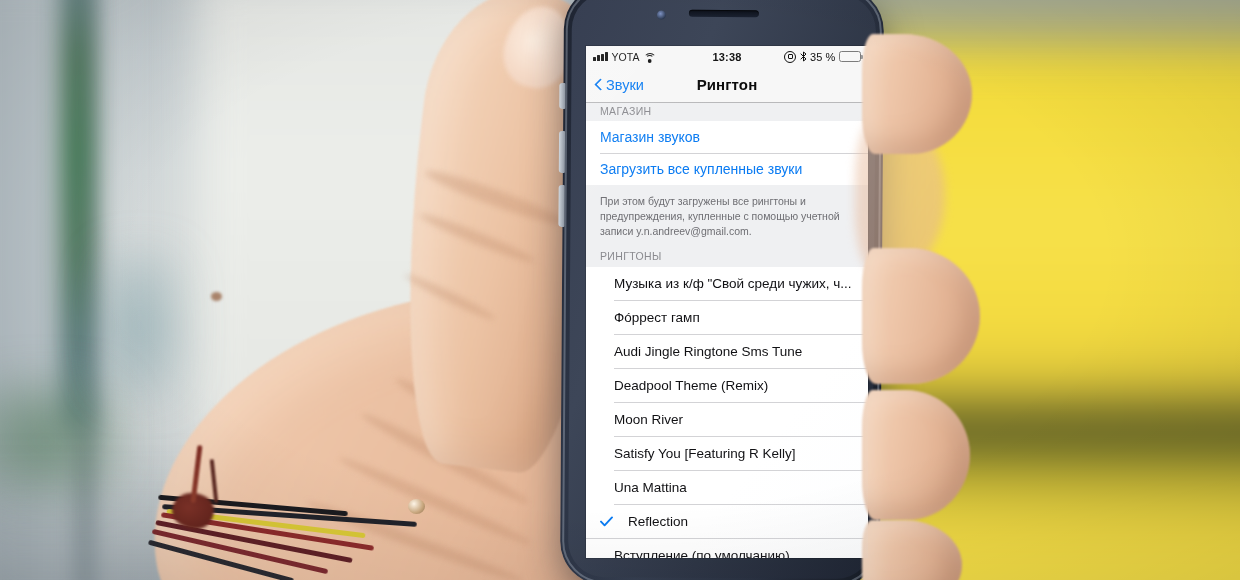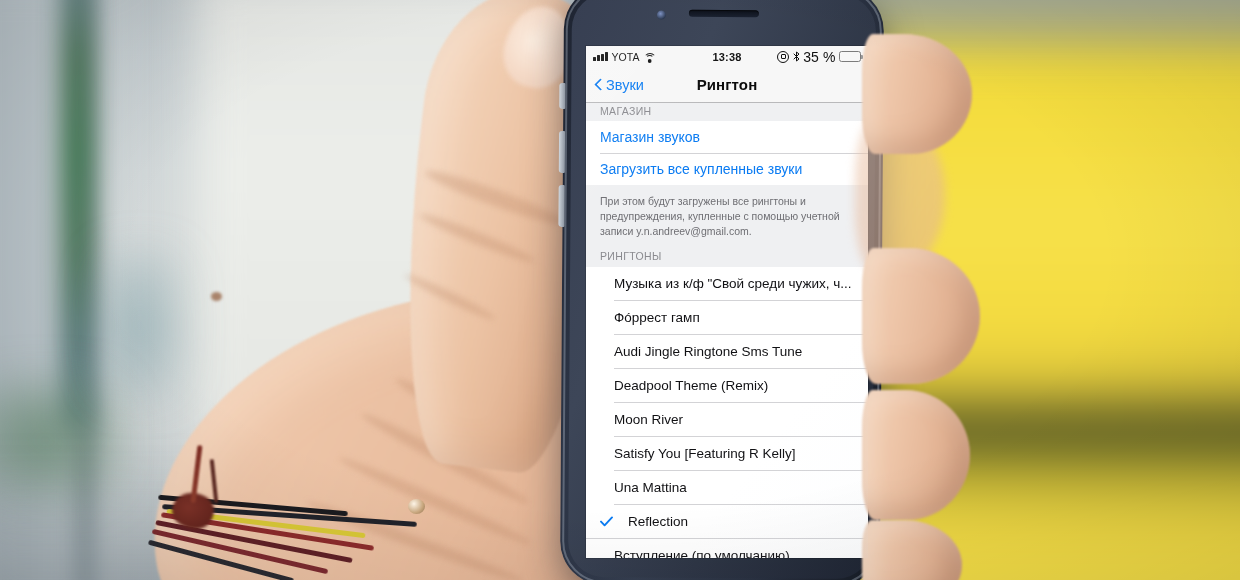--- a/index.html
+++ b/index.html
@@ -387,21 +387,21 @@
   .lock-rot::after {
     content: "";
     position: absolute;
     left: 2.6px; top: 2.6px;
     width: 3.2px; height: 3.2px;
     border: 1.2px solid #111;
     border-radius: 1px;
   }
   .bt-ico { width: 7px; height: 11px; position: relative; }
   .bt-ico svg { display: block; }
-  .batt-pct { font-size: 14px; letter-spacing: .1px; }
+  .batt-pct { font-size: 11px; letter-spacing: .1px; }
   .battery {
     width: 22px; height: 10.5px;
     border: 1.2px solid #7c7c7c;
     border-radius: 2.6px;
     position: relative;
     padding: 1.2px;
     box-sizing: border-box;
   }
   .battery::after {
     content: "";

